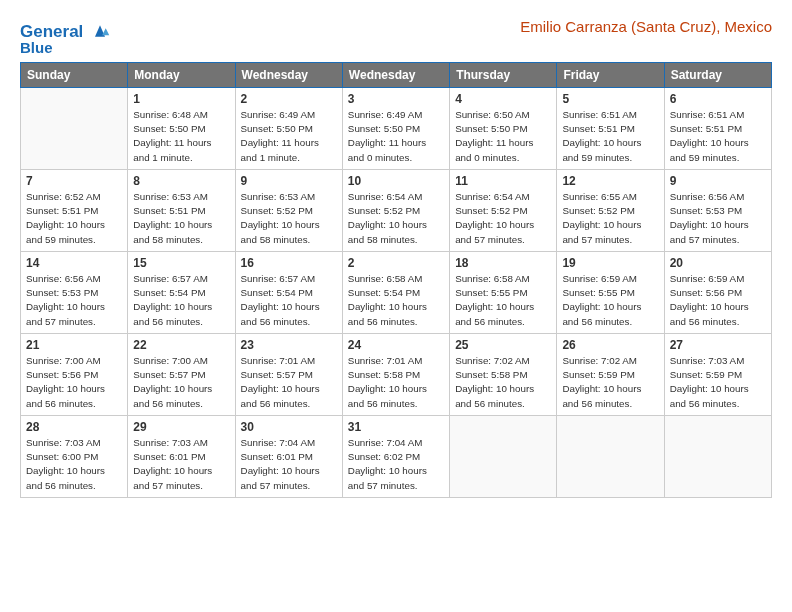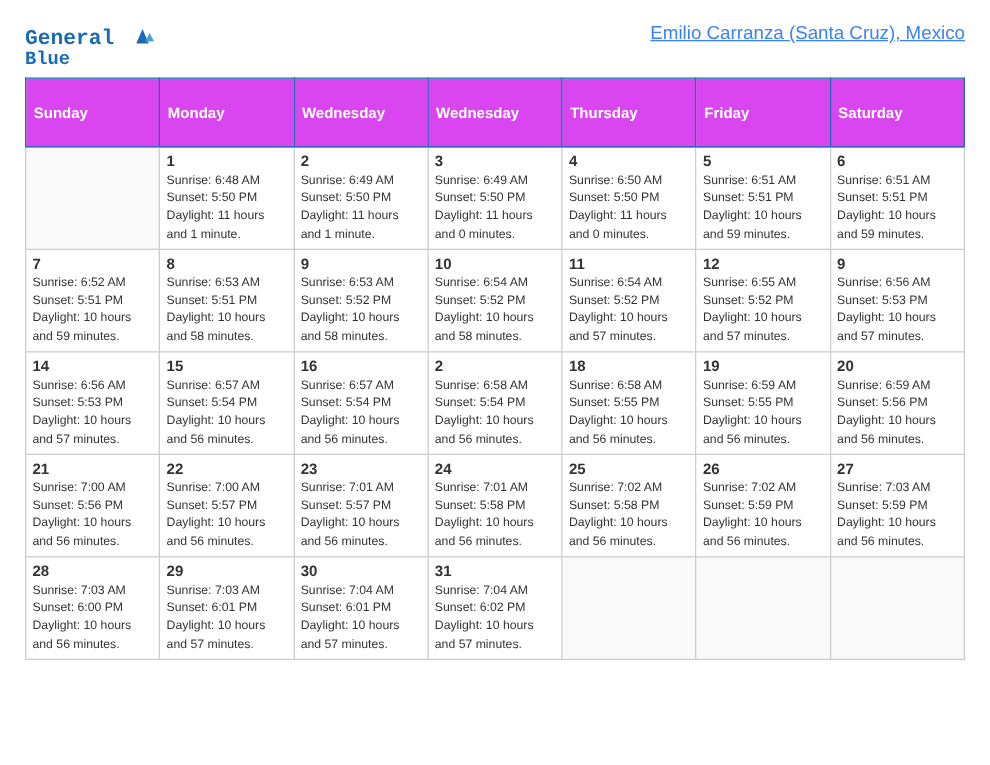--- a/index.html
+++ b/index.html
@@ -19,54 +19,52 @@
     .header-area {
       display: flex;
       align-items: flex-start;
       justify-content: space-between;
       margin-bottom: 6px;
     }
     .logo {
       display: flex;
       align-items: flex-end;
       margin-top: 4px;
-      font-family: Liberation Mono, monospace;
     }
     .logo-icon {
       width: 28px;
       height: 28px;
       margin-left: 2px;
       margin-top: -4px;
     }
     .title-area {
       text-align: right;
     }
     .month-title {
       font-size: 34px;
       font-weight: bold;
       color: #333;
       line-height: 1.1;
     }
     .subtitle {
       font-size: 15px;
-      color: #3b82f6;
+      color: #c2410c;
       font-weight: normal;
-      text-decoration: underline;
     }
     .calendar {
       width: 100%;
       border-collapse: collapse;
       border: 1px solid #ccc;
       font-size: 10.5px;
     }
     .calendar th {
-      background: #d946ef;
+      background: #737373;
       color: #fff;
       text-align: left;
-      padding: 20px 6px;
+      padding: 5px 6px;
       font-size: 12px;
       font-weight: bold;
       border: 1px solid #1a6bb5;
     }
     .calendar td {
       border: 1px solid #ccc;
       vertical-align: top;
       padding: 4px 5px;
       width: calc(100% / 7);
       height: 82px;

